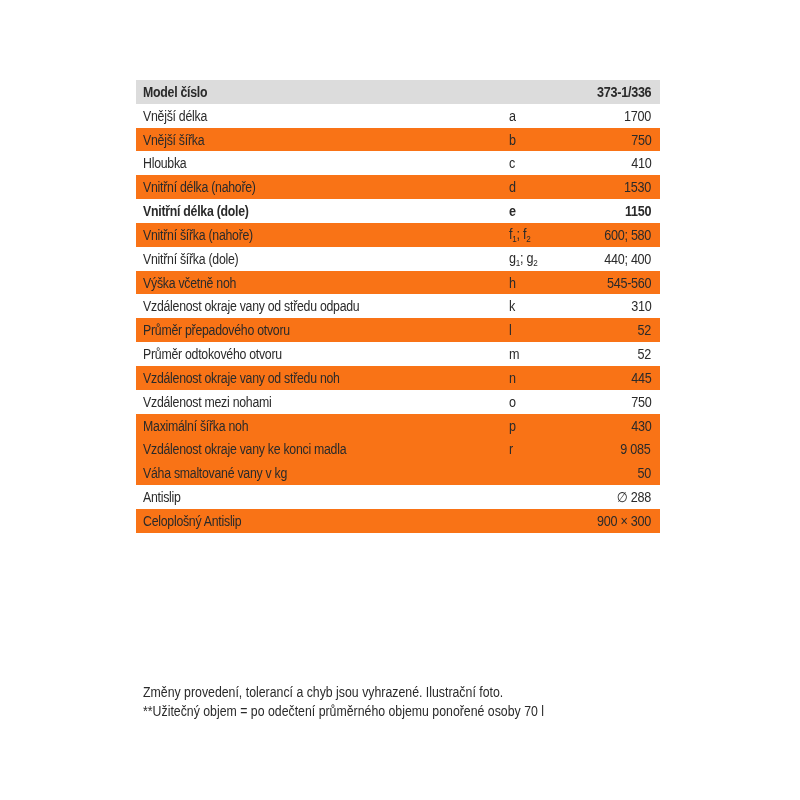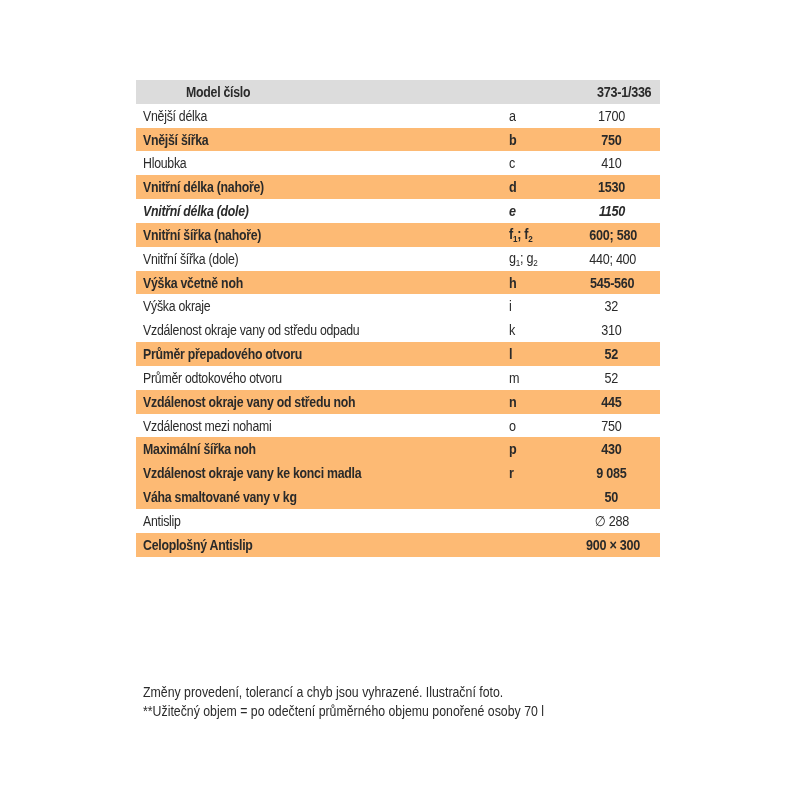--- a/index.html
+++ b/index.html
@@ -1,25 +1,25 @@
 <!DOCTYPE html>
 <html><head>
 <meta charset="utf-8">
 <style>
   html, body { margin: 0; padding: 0; background: #ffffff; }
   body { width: 800px; height: 800px; position: relative; overflow: hidden;
          font-family: "Liberation Sans Narrow", "Liberation Sans", sans-serif; color: #2a2a2a; }
   .spec-table { position: absolute; left: 136px; top: 80px; width: 524px; border-collapse: collapse; }
   .row { display: flex; height: 23.84px; align-items: center; font-size: 14px; letter-spacing: -0.3px; }
-  .row.shaded { background: #fdba74; font-weight: bold; }
-  .row.header { background: #dcdcdc; font-weight: bold; padding-left: 43px; }
-  .row.bold { font-weight: bold; font-style: italic; }
+  .row.shaded { background: #f97316; }
+  .row.header { background: #dcdcdc; font-weight: bold; }
+  .row.bold { font-weight: bold; }
   .cell-label { width: 365px; padding-left: 8px; white-space: nowrap; transform: scaleX(0.88); transform-origin: left center; }
   .cell-sym { width: 60px; white-space: nowrap; transform: scaleX(0.9); transform-origin: left center; }
-  .cell-val { flex: 1; text-align: center; padding-right: 9px; white-space: nowrap; }
+  .cell-val { flex: 1; text-align: right; padding-right: 9px; white-space: nowrap; }
   .cell-val span { display: inline-block; transform: scaleX(0.9); transform-origin: right center; }
   sub { font-size: 9px; vertical-align: -3px; }
   .notes { position: absolute; left: 143px; top: 683px; font-size: 14px; line-height: 19px; color: #2a2a2a;
            transform: scaleX(0.88); transform-origin: left top; white-space: nowrap; }
 </style>
 </head>
 <body>
 
 <div class="spec-table">
   <div class="row header">
@@ -60,25 +60,20 @@
       </div>
       <div class="row">
         <div class="cell-label">Vnitřní šířka (dole)</div>
         <div class="cell-sym"><span>g</span><sub>1</sub>; <span>g</span><sub>2</sub></div>
         <div class="cell-val"><span>440; 400</span></div>
       </div>
       <div class="row shaded">
         <div class="cell-label">Výška včetně noh</div>
         <div class="cell-sym">h</div>
         <div class="cell-val"><span>545-560</span></div>
-      </div>
-      <div class="row">
-        <div class="cell-label">Výška okraje</div>
-        <div class="cell-sym">i</div>
-        <div class="cell-val"><span>32</span></div>
       </div>
       <div class="row">
         <div class="cell-label">Vzdálenost okraje vany od středu odpadu</div>
         <div class="cell-sym">k</div>
         <div class="cell-val"><span>310</span></div>
       </div>
       <div class="row shaded">
         <div class="cell-label">Průměr přepadového otvoru</div>
         <div class="cell-sym">l</div>
         <div class="cell-val"><span>52</span></div>

